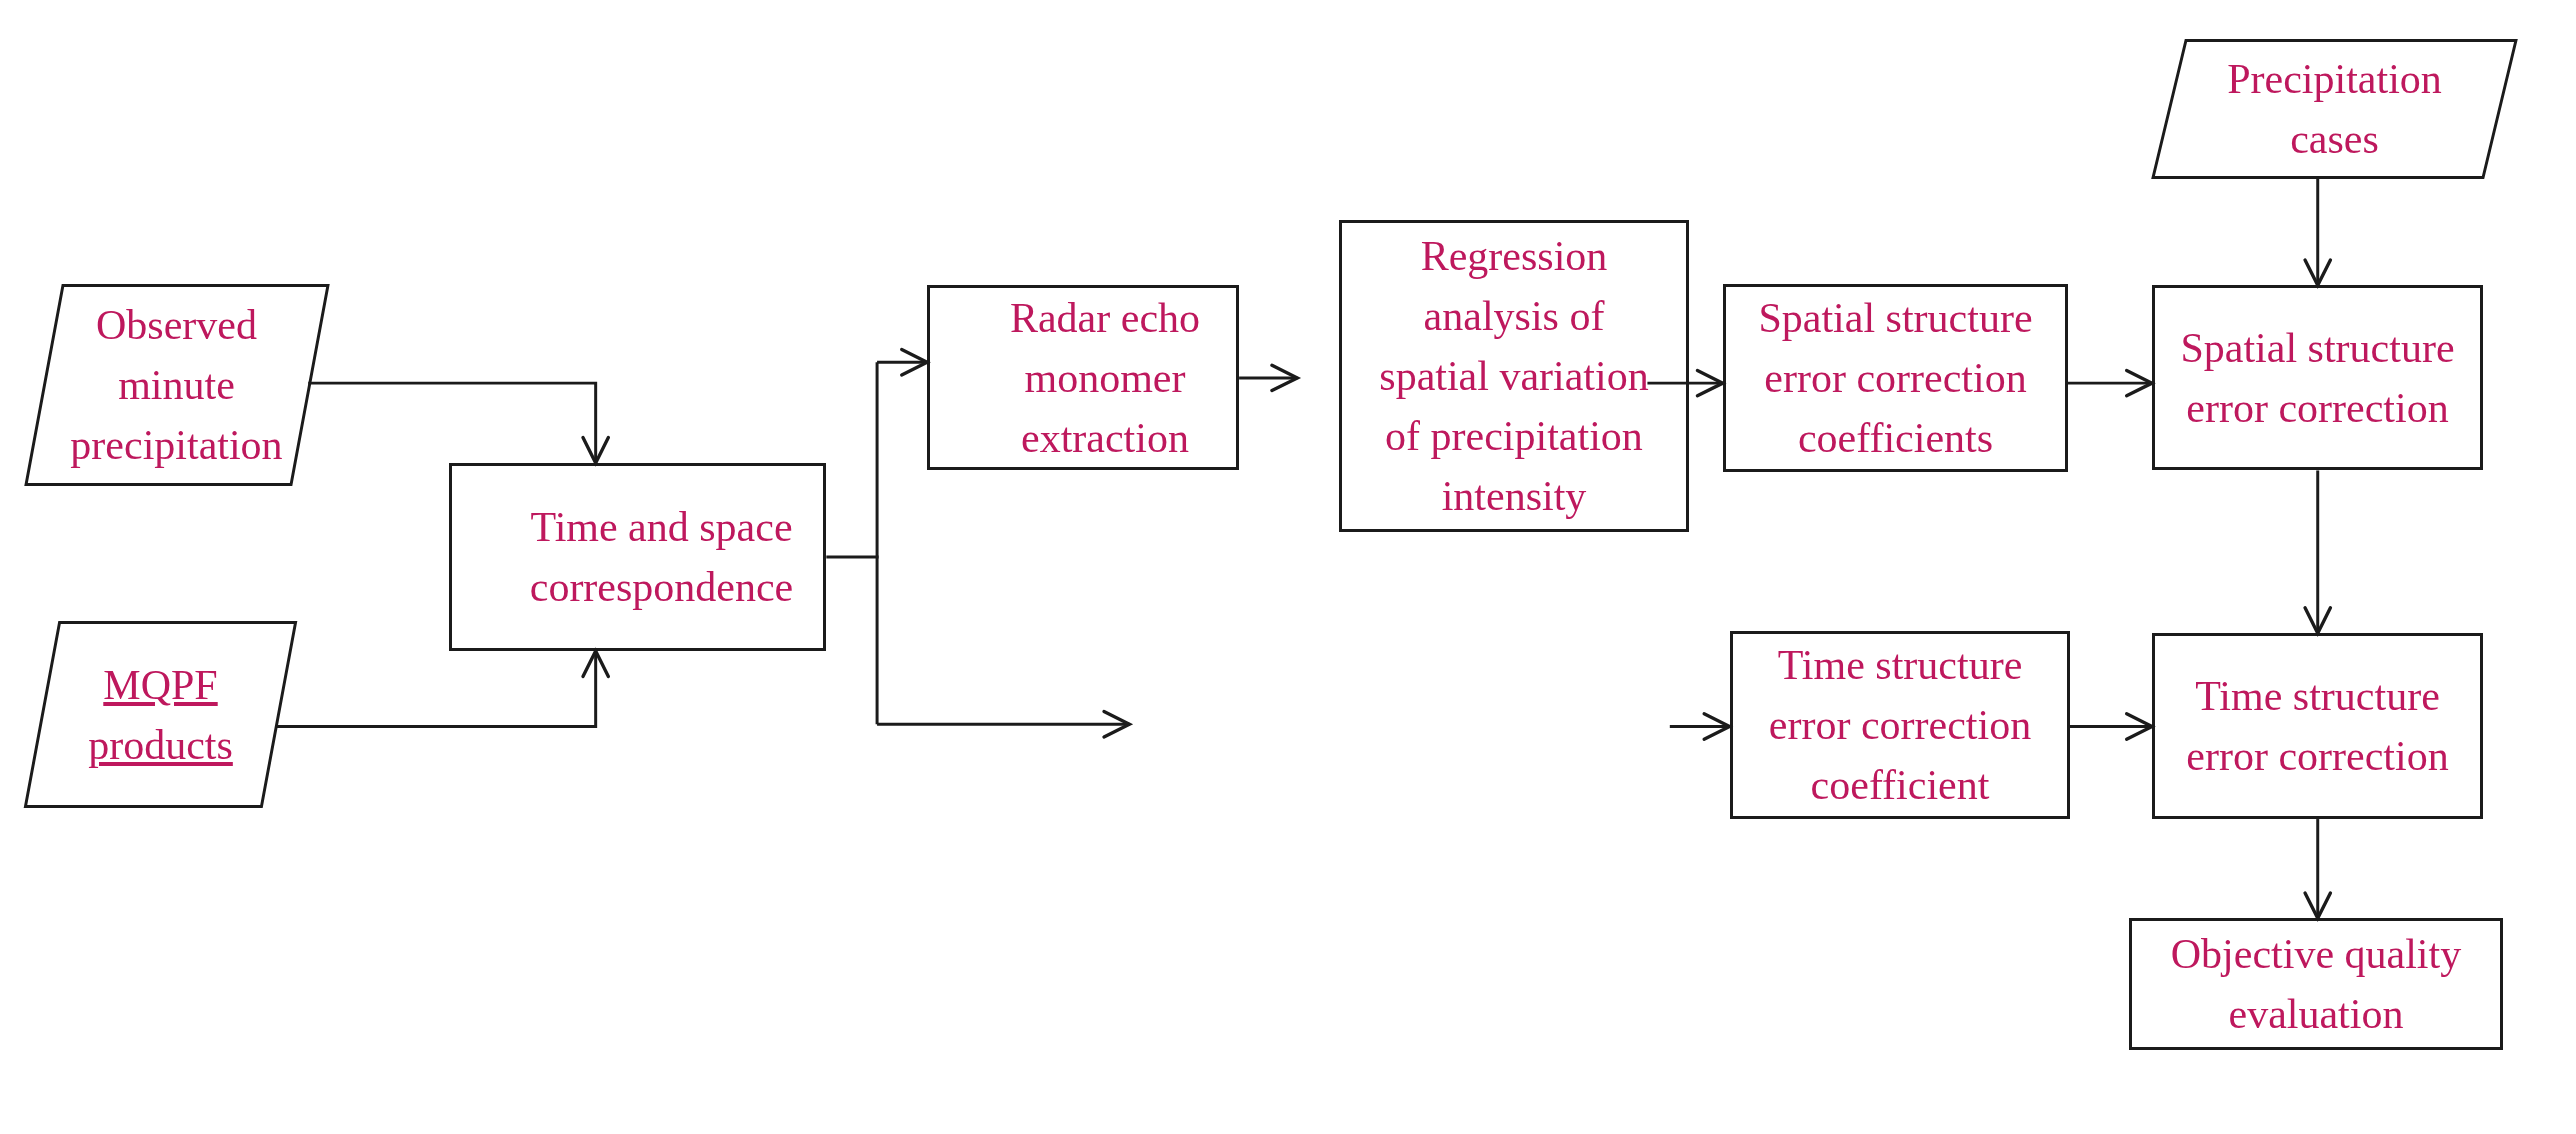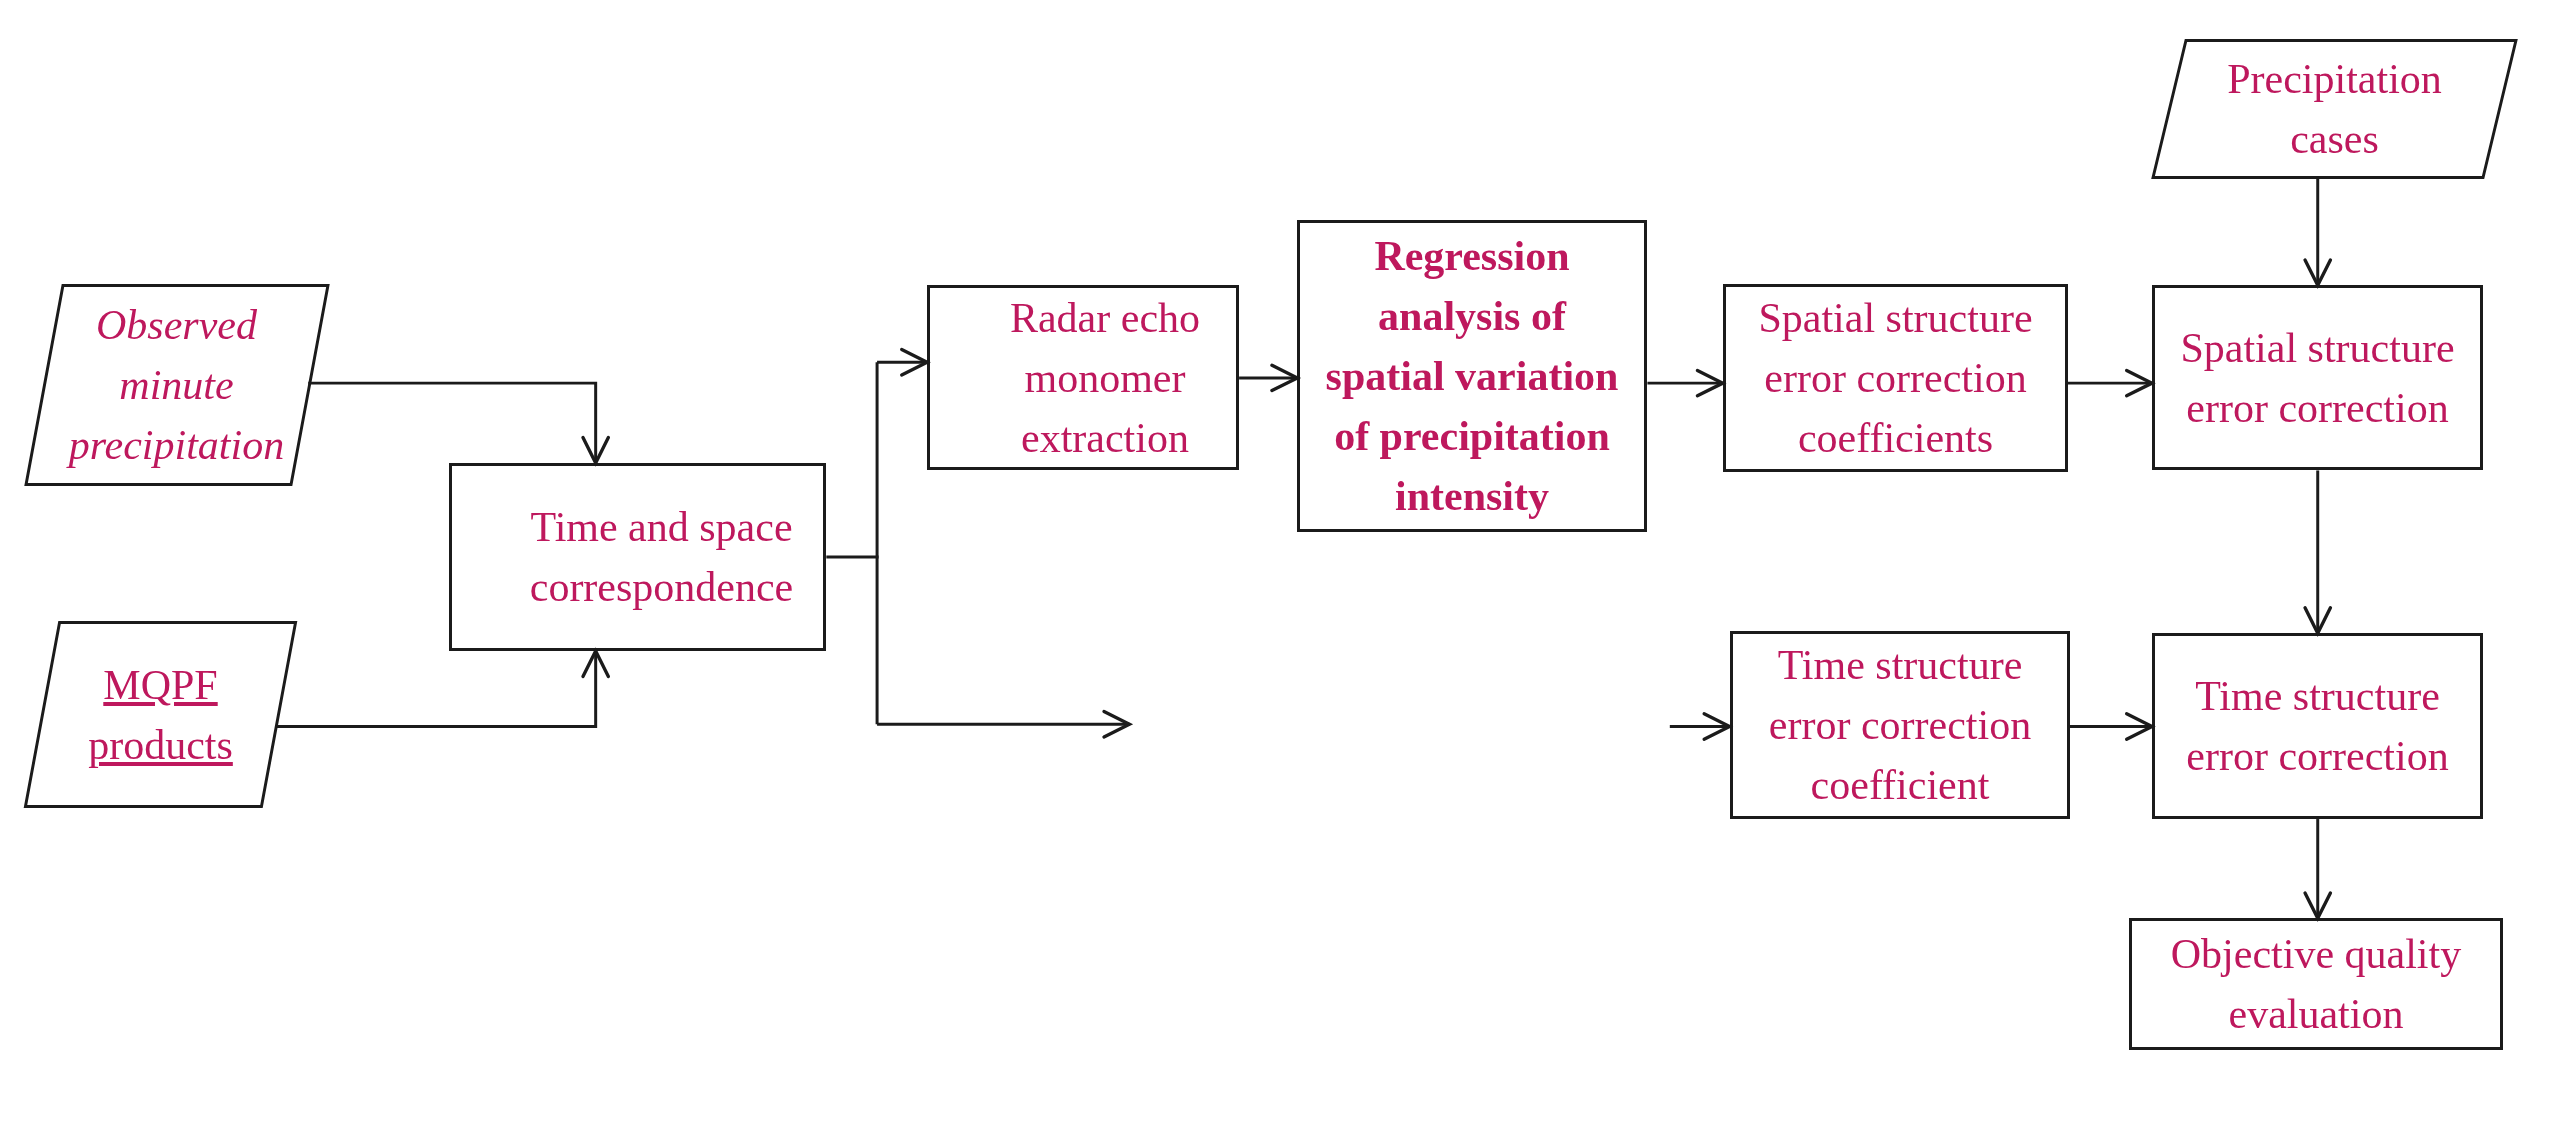--- a/index.html
+++ b/index.html
@@ -43,29 +43,29 @@
   .pg { background: transparent; }
   .pg-bg {
     position: absolute;
     top: 0;
     bottom: 0;
     background: #ffffff;
     border: 3px solid #1b1b1b;
     z-index: 1;
   }
   
-  #observed    { left: 24px;   top: 284px;  width: 305px; height: 202px; font-style: italic; }
+  #observed    { left: 24px;   top: 284px;  width: 305px; height: 202px; }
   #observed .pg-bg    { left: 18.7px; right: 18.7px; transform: skewX(-10.5deg); }
   #mqpf        { left: 24px;   top: 621px;  width: 273px; height: 187px; text-decoration: underline; }
   #mqpf .pg-bg        { left: 17px; right: 17px; transform: skewX(-10.5deg); }
   #cases       { left: 2151px; top: 39px;   width: 367px; height: 140px; }
   #cases .pg-bg       { left: 17px; right: 17px; transform: skewX(-13.5deg); }
   #timespace   { left: 449px;  top: 463px;  width: 377px; height: 188px; padding-left: 48px; }
   #radar       { left: 927px; top: 285px;  width: 312px; height: 185px; padding-left: 44px; }
-  #regspatial  { left: 1297px; top: 220px;  width: 350px; height: 312px; font-weight: bold; }
+  #regspatial  { left: 1339px; top: 220px;  width: 350px; height: 312px; }
   #spatialcoef { left: 1723px; top: 284px;  width: 345px; height: 188px; }
   #spatialcorr { left: 2152px; top: 285px;  width: 331px; height: 185px; }
   #regtemporal { left: 1129px; top: 631px;  width: 540px; height: 188px; }
   #timecoef    { left: 1730px; top: 631px;  width: 340px; height: 188px; }
   #timecorr    { left: 2152px; top: 633px;  width: 331px; height: 186px; }
   #objective   { left: 2129px; top: 918px; width: 374px; height: 132px; }
 
   #edges {
     position: absolute;
     left: 0;

